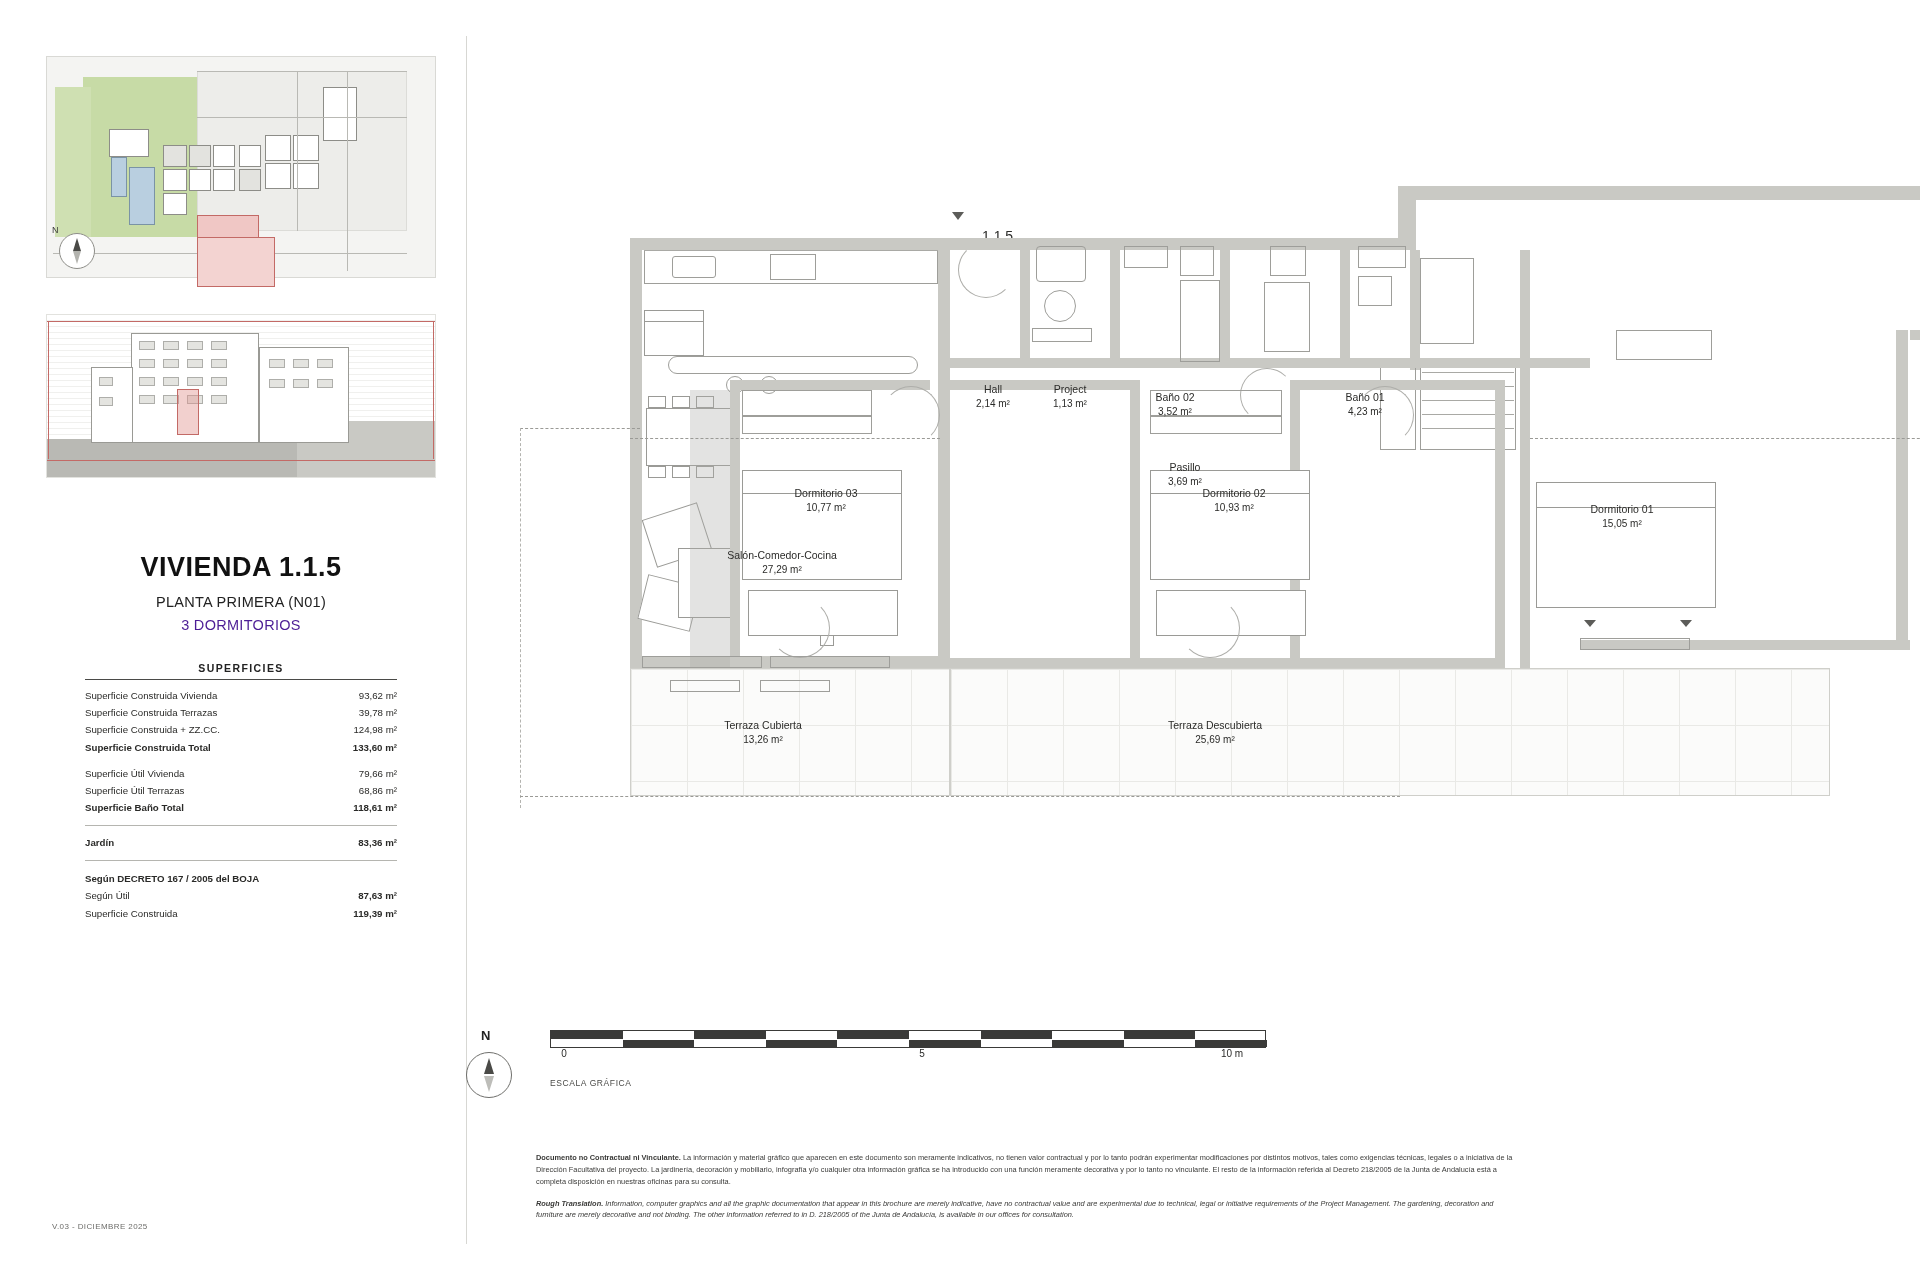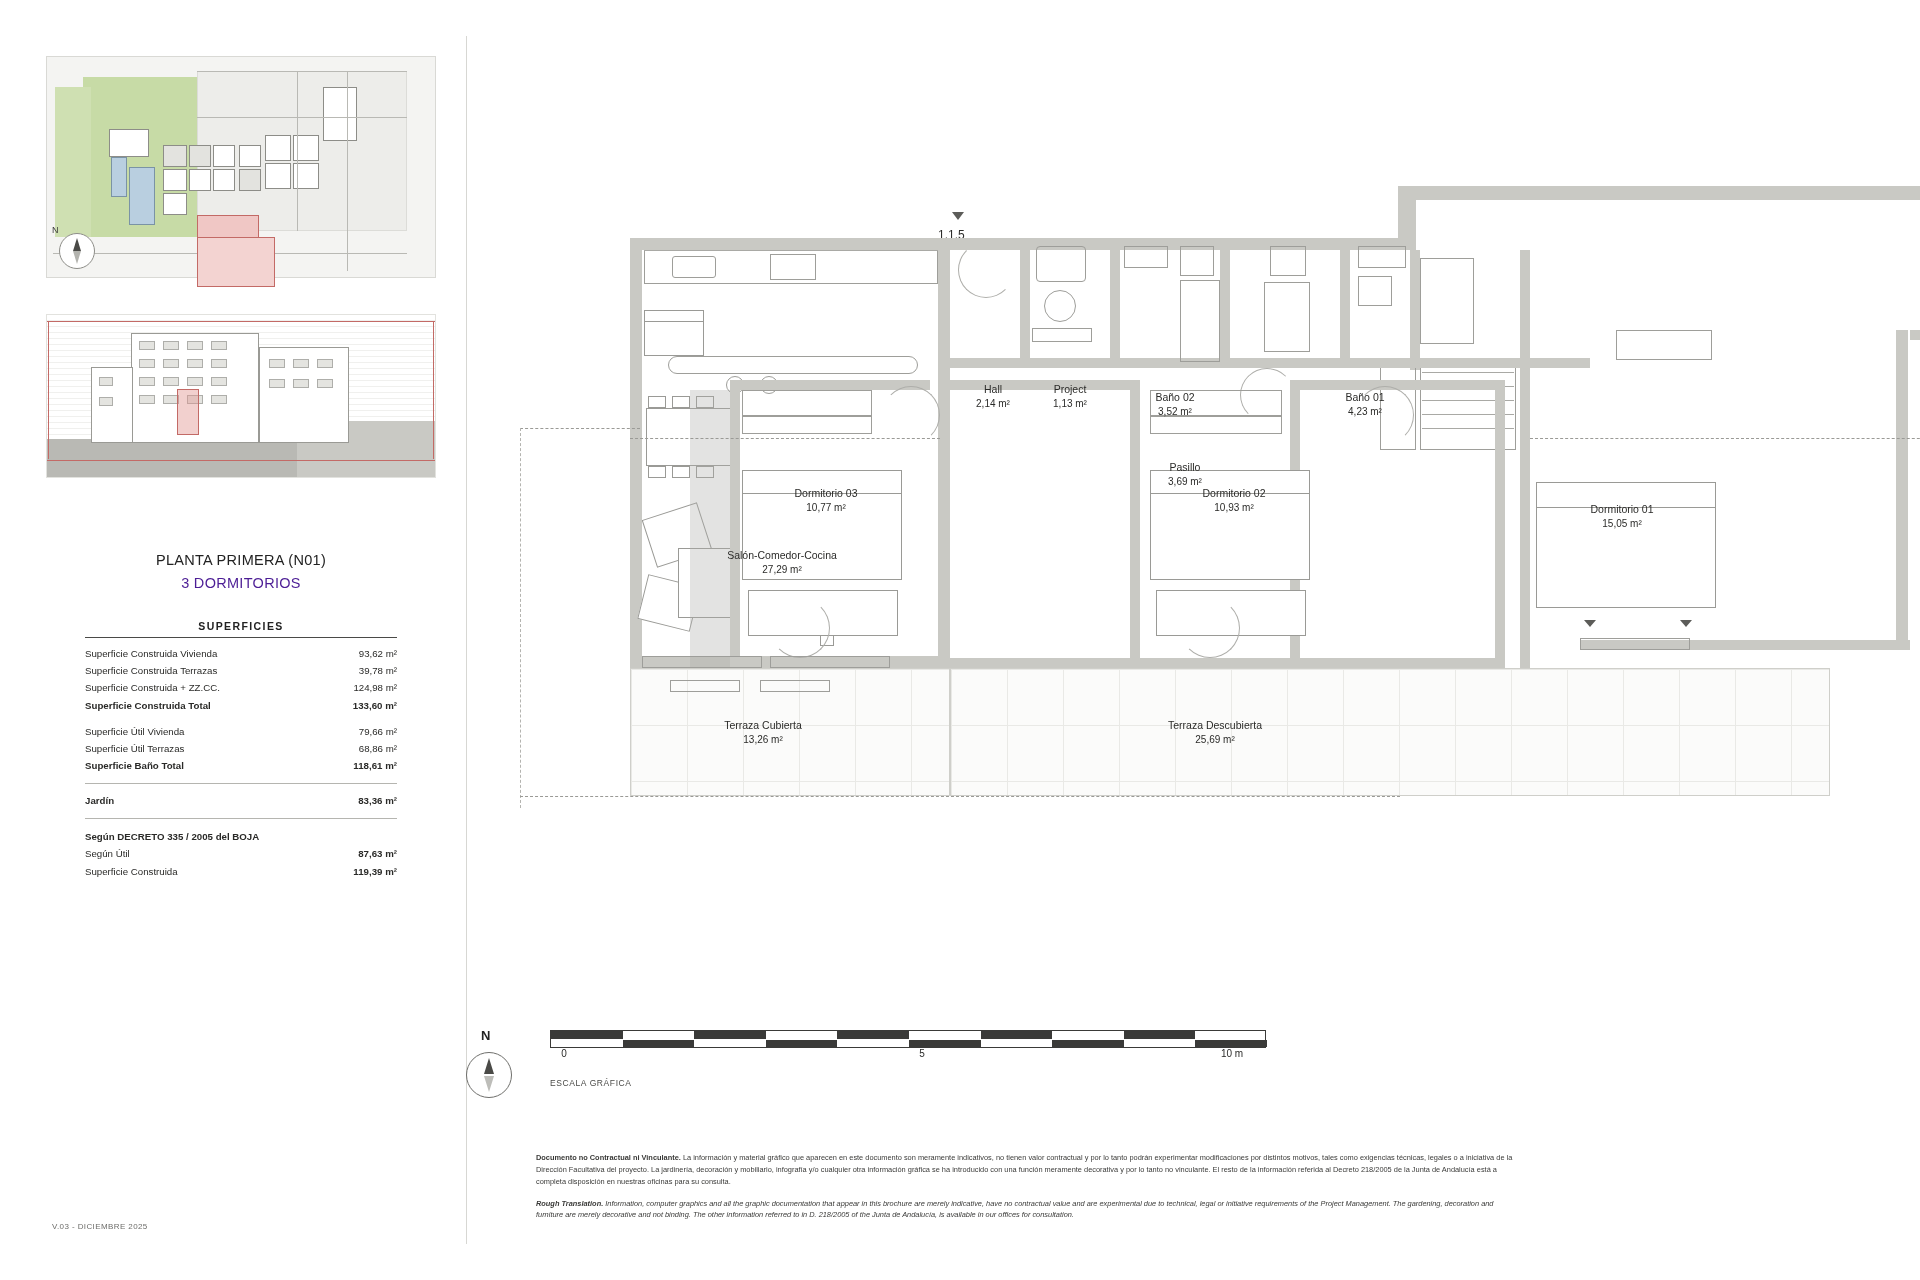--- a/index.html
+++ b/index.html
@@ -71,21 +71,21 @@
   .hair{position:absolute;background:#a9a9a5;}
   .furn{position:absolute;border:1px solid #9a9a96;box-sizing:border-box;background:#fff;}
   .dash{position:absolute;border-top:1px dashed #9a9a96;}
   .terr{position:absolute;
     background:
       repeating-linear-gradient(to right,#e9e9e6 0 1px,transparent 1px 56px),
       repeating-linear-gradient(to bottom,#e9e9e6 0 1px,transparent 1px 56px),
       #fbfbfa;
     border:1px solid #cfcfca;box-sizing:border-box;}
   .arrowdown{position:absolute;width:0;height:0;border-left:6px solid transparent;border-right:6px solid transparent;border-top:8px solid #5c5c59;}
-  .tag{position:absolute;font-size:12px;color:#2b2b29;}
+  .tag{position:absolute;font-size:14px;color:#2b2b29;margin-left:44px;}
 
   .door-arc{position:absolute;border:1px solid #a9a9a5;border-radius:50%;box-sizing:border-box;}
 
   
   .scalewrap{position:absolute;left:536px;top:1030px;width:760px;}
   .compass2{position:absolute;left:-70px;top:22px;width:44px;height:44px;border:1px solid #6f6f6c;border-radius:50%;}
   .compass2 .n2{position:absolute;left:50%;top:5px;margin-left:-5px;width:0;height:0;
     border-left:5px solid transparent;border-right:5px solid transparent;border-bottom:16px solid #4a4a47;}
   .compass2 .s2{position:absolute;left:50%;bottom:5px;margin-left:-5px;width:0;height:0;
     border-left:5px solid transparent;border-right:5px solid transparent;border-top:16px solid #bdbdb9;}
@@ -184,20 +184,21 @@
       <div class="ev-win" style="left:52px;top:82px;width:14px;height:9px;"></div>
 
       <div class="ev-red" style="left:130px;top:74px;width:22px;height:46px;"></div>
       <div class="ev-redline" style="top:6px;"></div>
       <div class="ev-redline" style="top:145px;"></div>
       <div style="position:absolute;left:1px;top:6px;bottom:18px;width:1px;background:#c36a66;"></div>
       <div style="position:absolute;right:1px;top:6px;bottom:18px;width:1px;background:#c36a66;"></div>
     </div>
 
     <div class="title-block">
+      <div class="t-main">VIVIENDA 1.1.5</div>
       <div class="t-sub">PLANTA PRIMERA (N01)</div>
       <div class="t-sub2">3 DORMITORIOS</div>
     </div>
 
     <div class="surf">
       <div class="surf-title">SUPERFICIES</div>
       <div class="rule"></div>
       <div style="height:7px;"></div>
 
       <div class="srow">
@@ -239,21 +240,21 @@
       <div class="srow b">
         <span>Jardín</span>
         <span class="v">83,36 m²</span>
       </div>
 
       <div style="height:8px;"></div>
       <div class="rule-light"></div>
       <div style="height:10px;"></div>
 
       <div class="srow b">
-        <span>Según DECRETO 335 / 2005 del BOJA</span>
+        <span>Según DECRETO 167 / 2005 del BOJA</span>
         <span class="v"></span>
       </div>
       <div class="srow">
         <span>Según Útil</span>
         <span class="v b" style="font-weight:bold;">87,63 m²</span>
       </div>
       <div class="srow">
         <span>Superficie Construida</span>
         <span class="v" style="font-weight:bold;">119,39 m²</span>
       </div>

